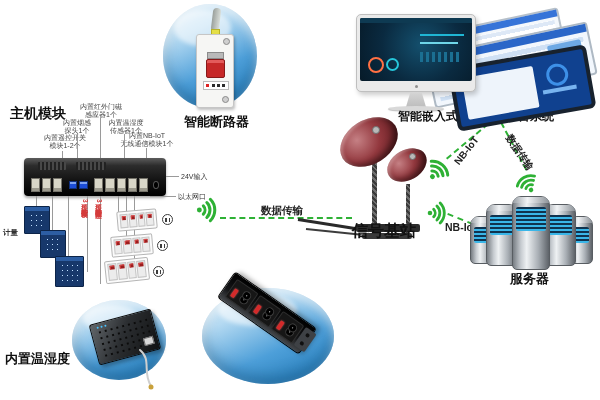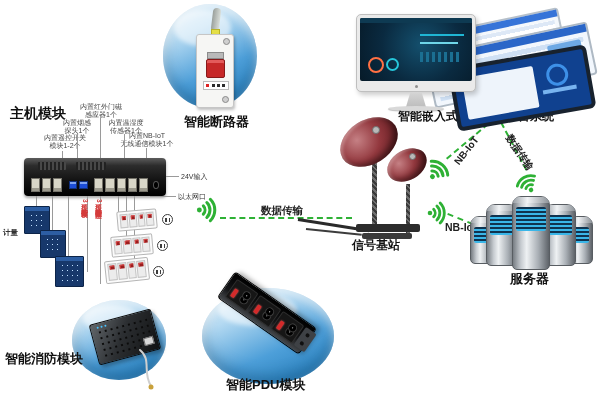--- a/index.html
+++ b/index.html
@@ -289,21 +289,21 @@
   <div class="boom" style="left:298px;top:218px;width:72px;height:3px;transform:rotate(9deg);"></div>
   <div class="boom" style="left:306px;top:228px;width:56px;height:2px;transform:rotate(6deg);background:#3c3c3c;"></div>
   <div class="mast" style="left:372px;top:162px;width:5px;height:70px;"></div>
   <div class="mast" style="left:406px;top:184px;width:4px;height:50px;"></div>
   <div class="dish" style="left:338px;top:120px;width:62px;height:44px;transform:rotate(-32deg);"></div>
   <div class="feed" style="left:372px;top:126px;"></div>
   <div class="dish" style="left:386px;top:150px;width:42px;height:30px;transform:rotate(-30deg);"></div>
   <div class="feed" style="left:409px;top:153px;width:5px;height:5px;"></div>
   <div class="baseplate" style="left:356px;top:224px;width:64px;height:8px;"></div>
   <div class="baseplate" style="left:362px;top:233px;width:50px;height:6px;background:#3a3a3a;"></div>
-  <div class="node-label" style="left:352px;top:237px;font-size:12px;">信号基站</div>
+  <div class="node-label" style="left:352px;top:221px;font-size:16px;">信号基站</div>
 
   <div class="tablet" id="tabA">
       <div class="hdr"></div>
       <div class="rows"></div>
     </div>
   <div class="tablet" id="tabB">
       <div class="hdr"></div>
       <div class="rows"></div>
       <div class="blk"></div>
     </div>
@@ -360,36 +360,35 @@
         <i style="left:6px;"></i>
         <i style="left:10px;"></i>
         <i style="left:14px;"></i>
       </div>
     <div class="port"></div>
   </div>
   <svg class="abs" style="left:136px;top:348px;" width="26" height="44">
     <path d="M4,2 C16,12 6,24 15,38" stroke="#cfcfcf" stroke-width="2" fill="none" stroke-linecap="round"></path>
     <circle cx="15" cy="39" r="2.5" fill="#c9a13b"></circle>
   </svg>
-  <div class="node-label" style="left:5px;top:350px;font-size:13px;">智能消防模块</div>
+  <div class="node-label" style="left:5px;top:350px;font-size:13px;">内置温湿度</div>
 
   <div class="ellipse" style="left:202px;top:288px;width:132px;height:96px;"></div>
   <div class="abs" id="pdu-device">
     <div class="outlet">
         <span class="hole" style="left:3px;bottom:3px;"></span>
         <span class="hole" style="right:3px;bottom:3px;"></span>
       </div>
     <div class="outlet">
         <span class="hole" style="left:3px;bottom:3px;"></span>
         <span class="hole" style="right:3px;bottom:3px;"></span>
       </div>
     <div class="outlet">
         <span class="hole" style="left:3px;bottom:3px;"></span>
         <span class="hole" style="right:3px;bottom:3px;"></span>
       </div>
     <div id="pdu-bracket">
         <i style="left:4px;"></i>
         <i style="right:4px;"></i>
       </div>
   </div>
-  <div class="node-label" style="left:226px;top:376px;font-size:13px;">智能PDU模块</div>
 
 </div>
 
 </body></html>

